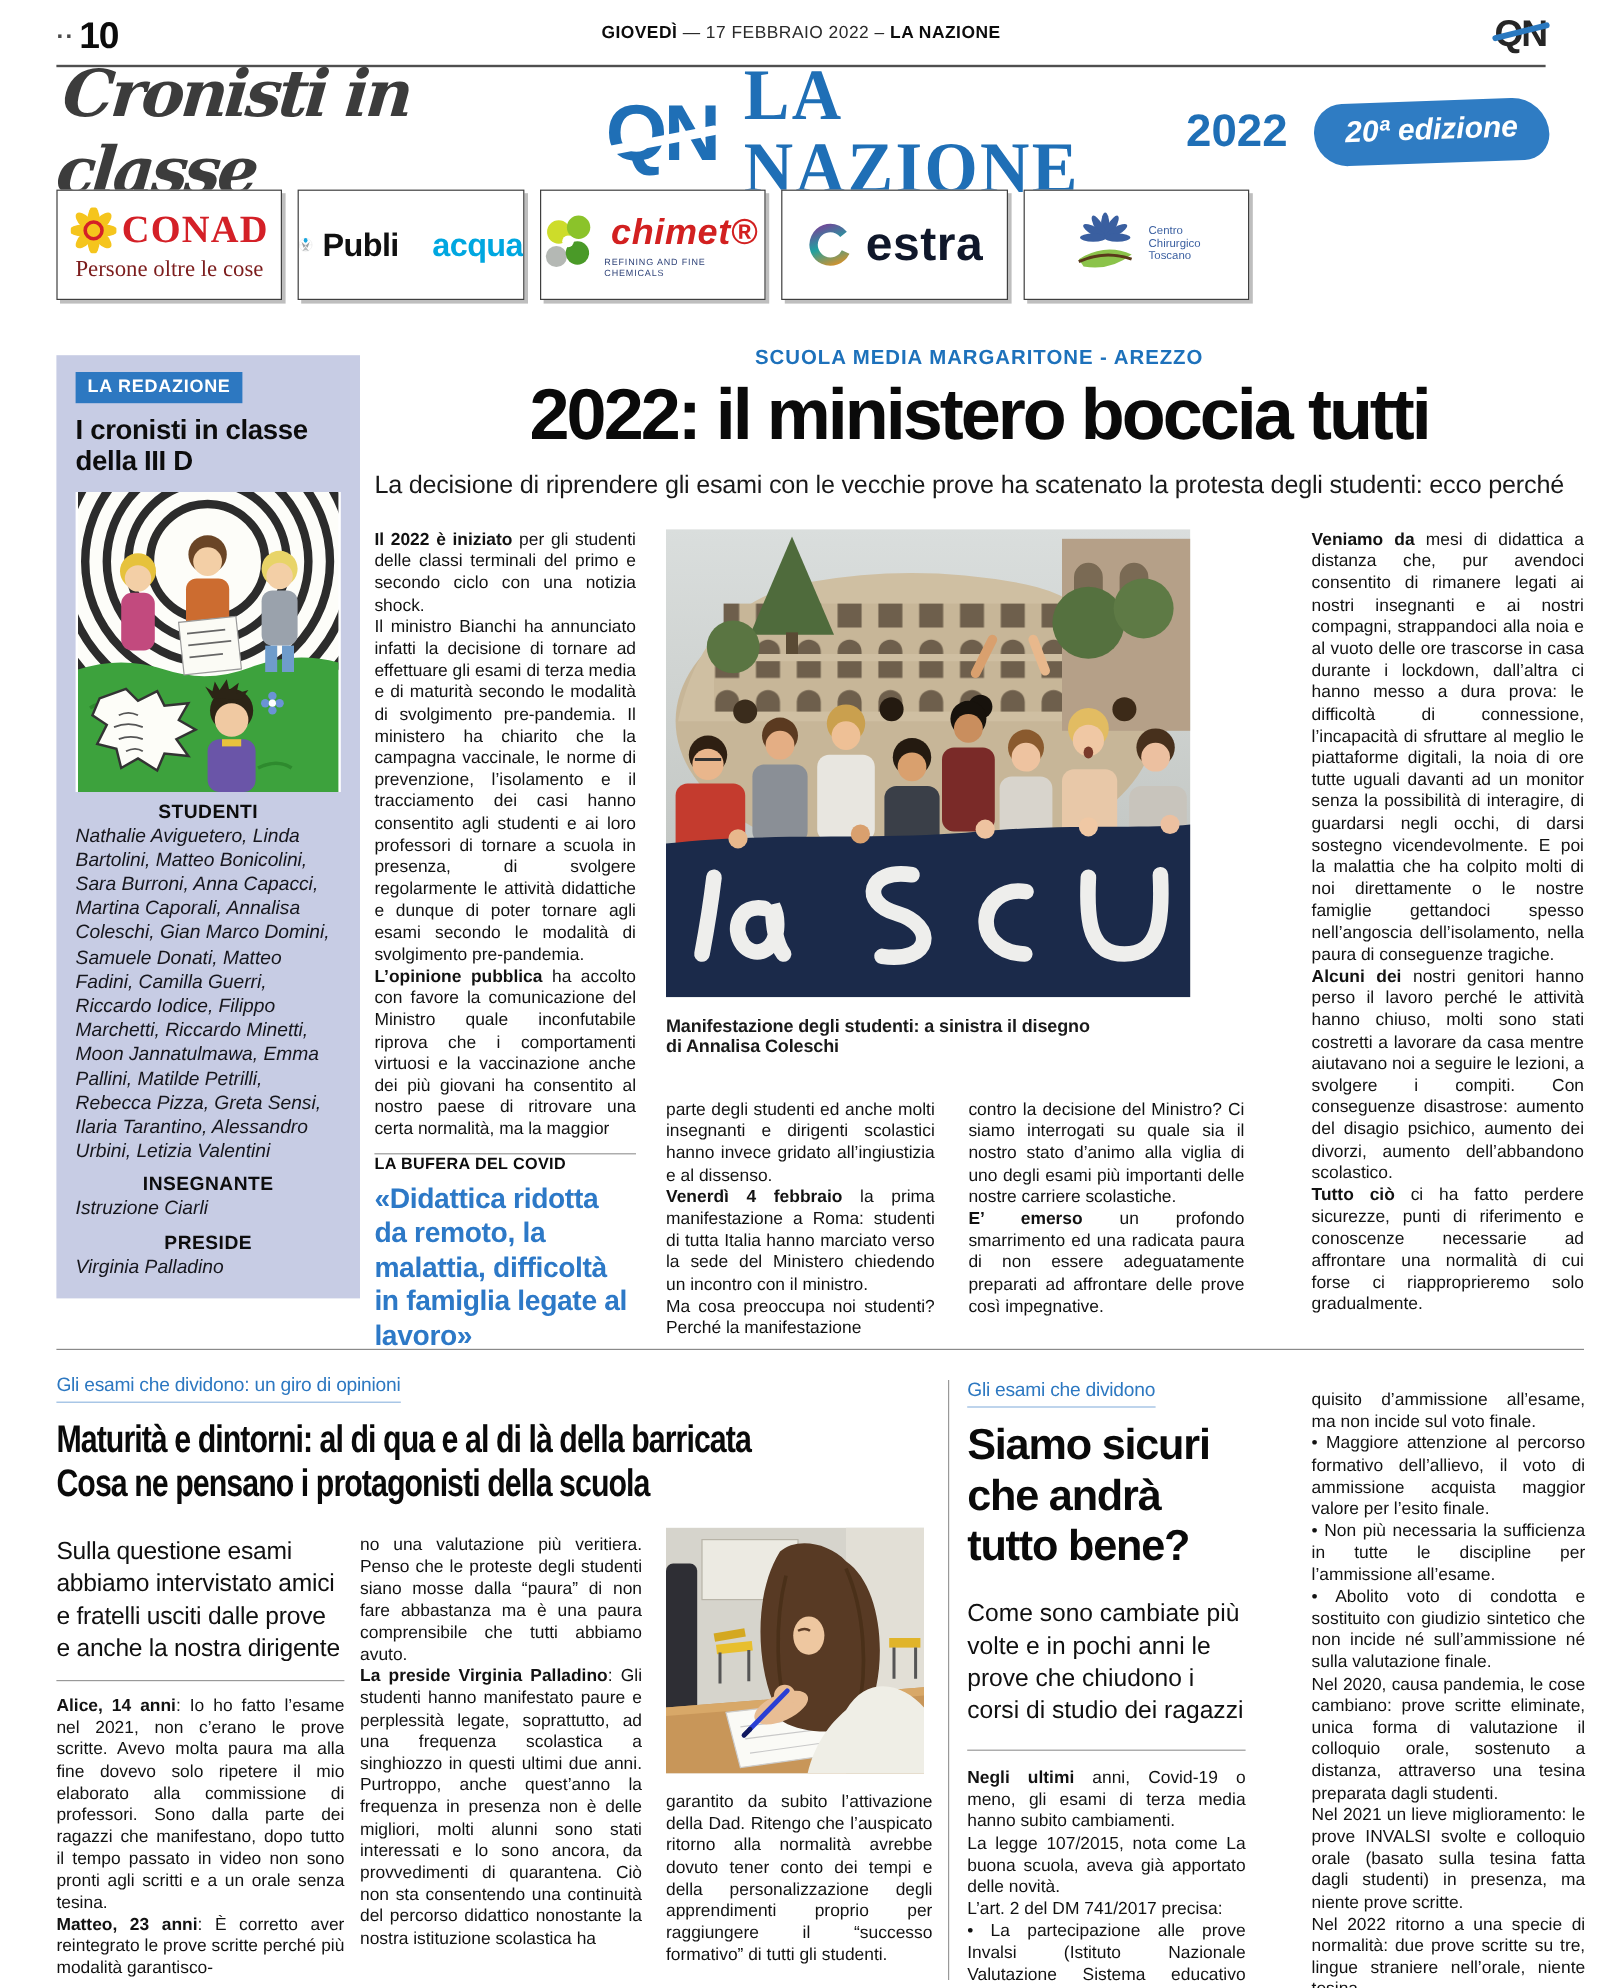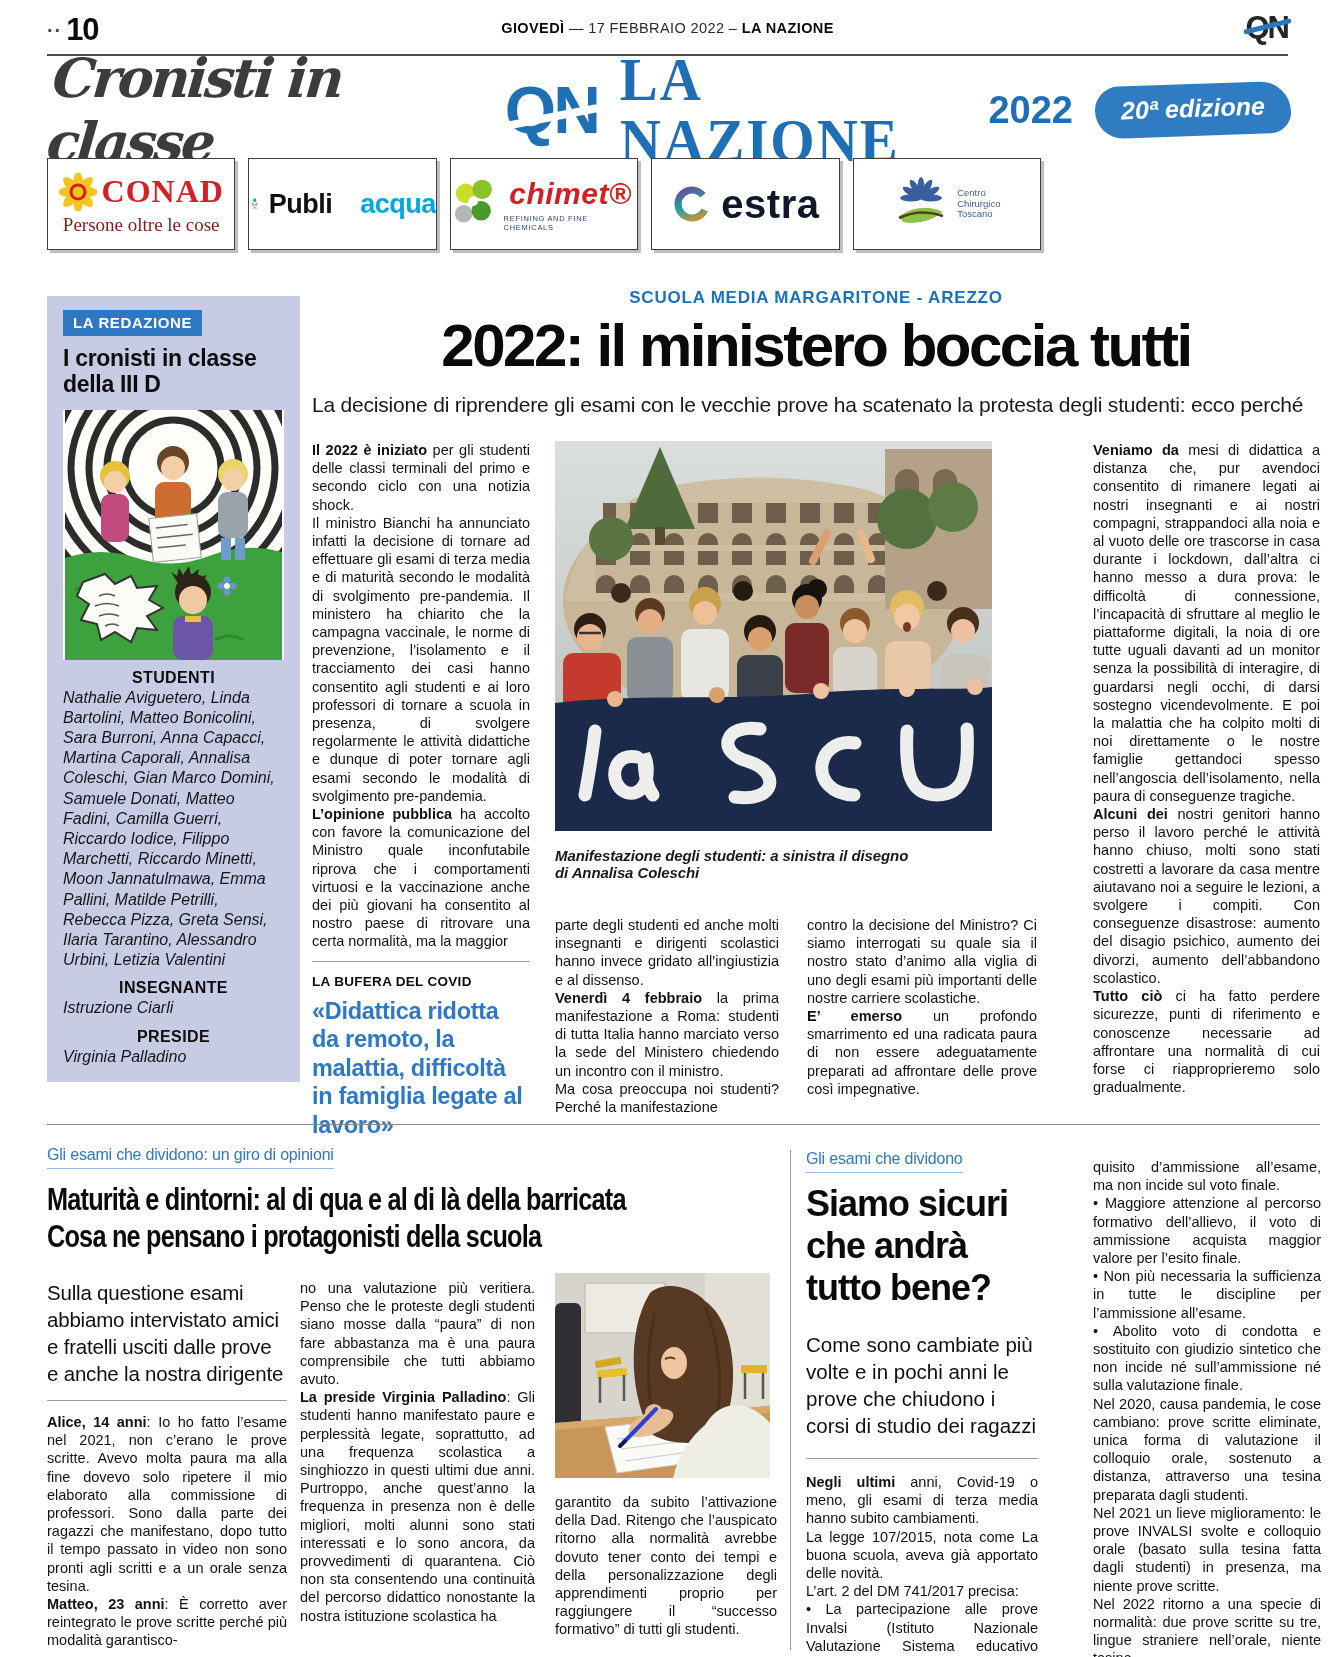--- a/index.html
+++ b/index.html
@@ -53,26 +53,26 @@
   .main { position:absolute; left:312px; top:288px; width:1008px; }
   .m-kicker { text-align:center; color:#1d71bb; font-weight:bold; font-size:17px; letter-spacing:0.8px; }
   .m-headline { text-align:center; font-size:60px; font-weight:bold; letter-spacing:-2.5px; color:#0a0a0a; margin-top:8px; line-height:1; white-space:nowrap; }
   .m-subhead { font-size:21px; color:#191919; margin-top:17px; letter-spacing:-0.2px; }
   .m-body { position:relative; margin-top:24px; height:700px; }
   .mcol { position:absolute; top:0; }
   .c1 { left:0; width:218px; }
   .c2 { left:243px; top:475px; width:224px; }
   .c3 { left:495px; top:475px; width:230px; }
   .c4 { left:781px; width:227px; }
-  .m-photo { position:absolute; left:243px; top:0; width:361px;font-style:italic; }
+  .m-photo { position:absolute; left:243px; top:0; width:361px; }
   .m-photo svg { display:block; width:437px; height:390px; }
   .m-caption { font-size:15px; font-weight:bold; margin-top:16px; color:#1a1a1a; letter-spacing:-0.1px; }
   .bp { font-size:14.5px; line-height:18.2px; text-align:justify; color:#121212; }
   .bp b { font-weight:bold; }
-  .quote-box { margin-top:10px; border-top:1px solid #9a9a9a; padding-top:12px; width:218px; }
+  .quote-box { margin-top:10px; border-top:1px solid #9a9a9a; width:218px; }
   .q-label { font-size:13.5px; font-weight:bold; letter-spacing:0.3px; color:#0c0c0c; }
   .q-text { font-size:23.5px; line-height:28.5px; font-weight:bold; color:#2d79c7; margin-top:8px; letter-spacing:-0.3px; }
 
   
   .bottom-rule { position:absolute; left:47px; top:1124px; width:1273px; border-top:1px solid #8a8a8a; }
   .bl { position:absolute; left:47px; top:1146px; width:743px; }
   .kicker-link { display:inline-block; color:#2d78c1; font-size:16px; border-bottom:1px solid #93b8e0; padding-bottom:4px; letter-spacing:-0.2px; }
   .bl-head { margin-top:12px; }
   .bl-head div { font-size:32px; font-weight:bold; line-height:37px; letter-spacing:-1px; transform:scaleX(0.79); transform-origin:left top; white-space:nowrap; color:#0a0a0a; }
   .bl-cols { position:relative; margin-top:24px; height:390px; }

